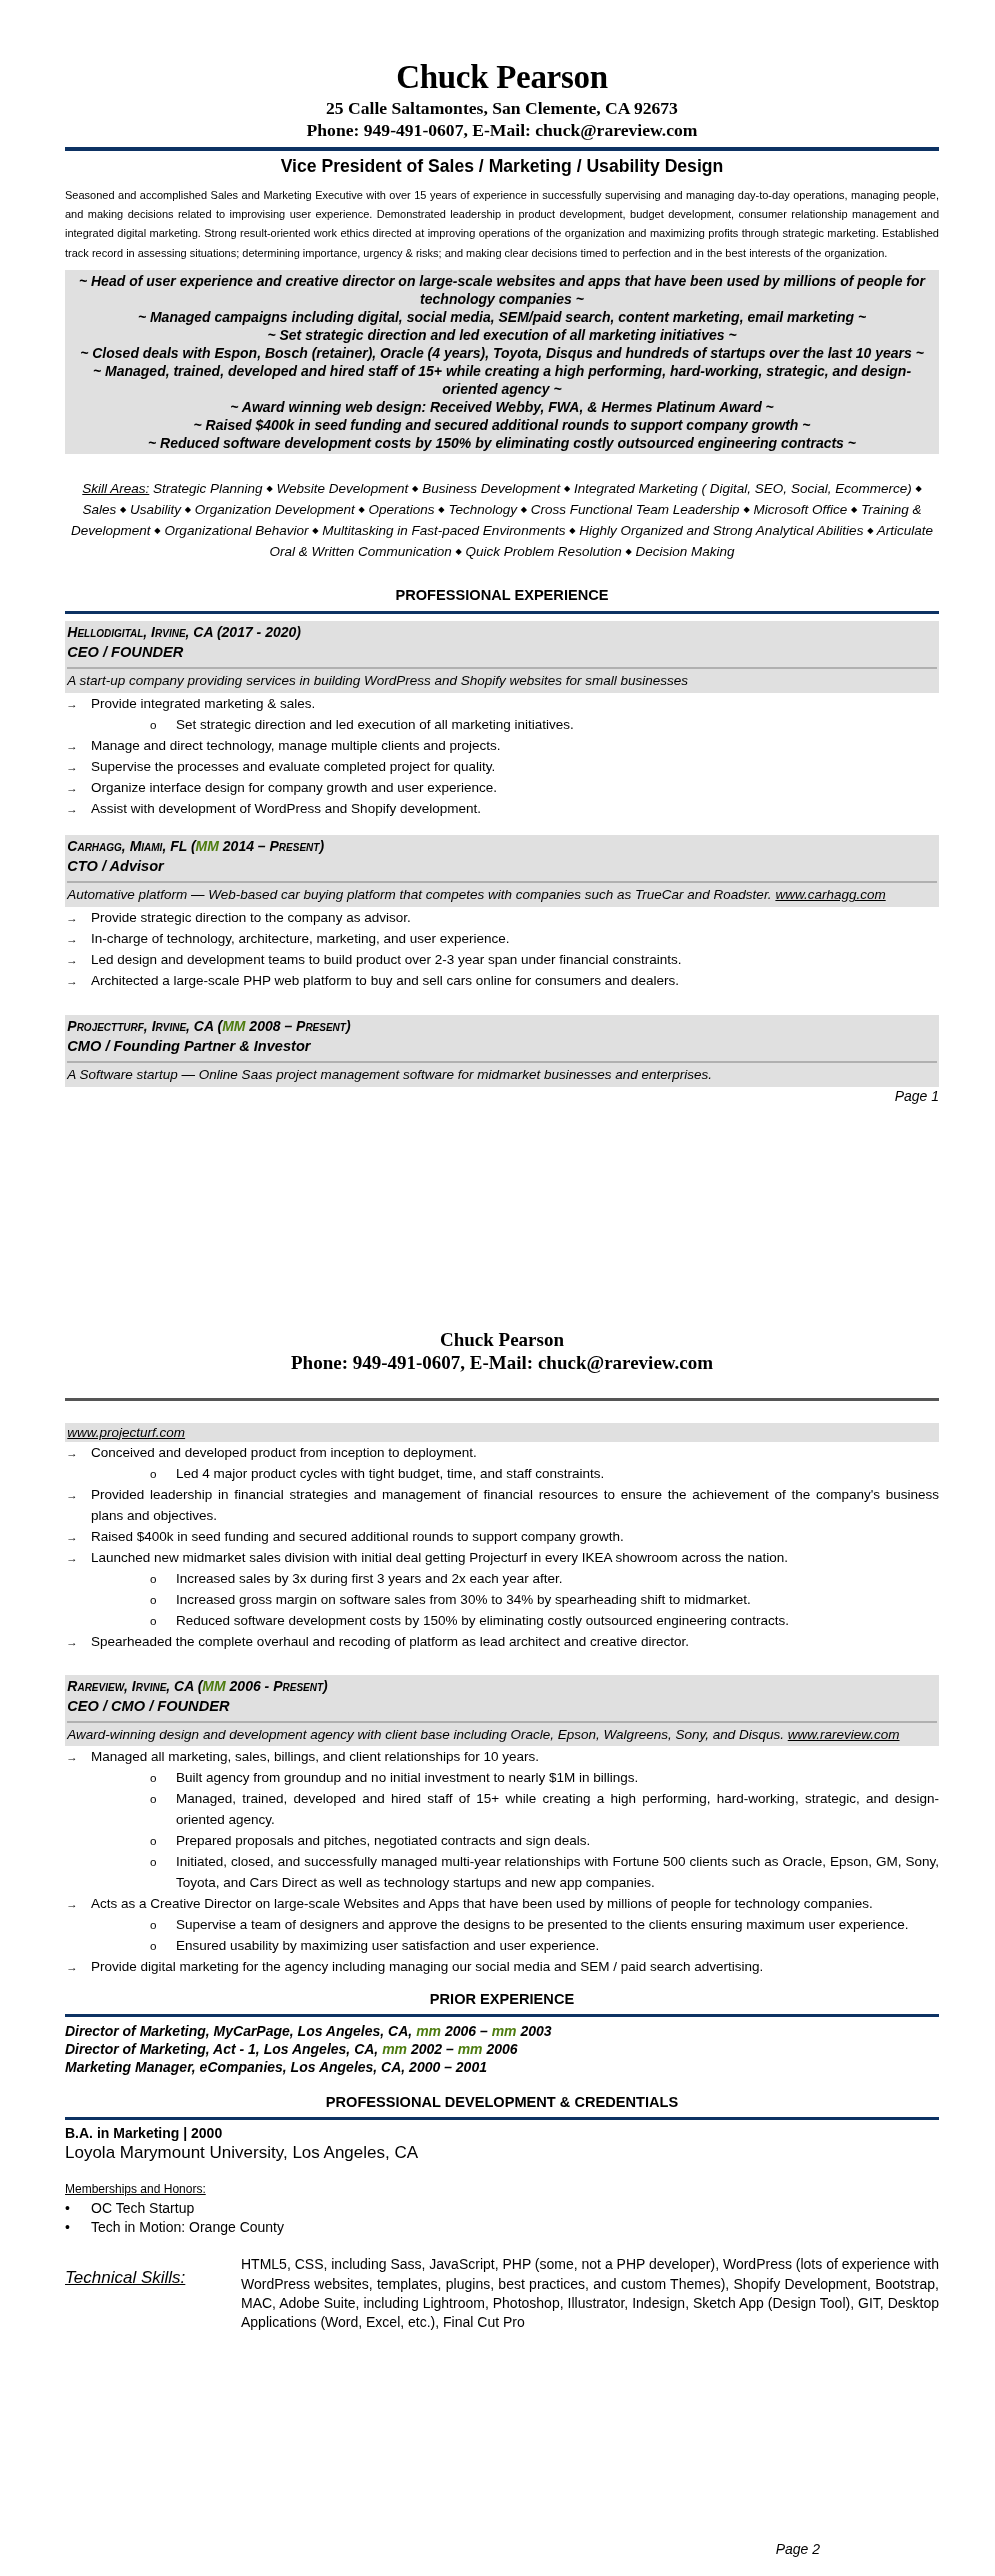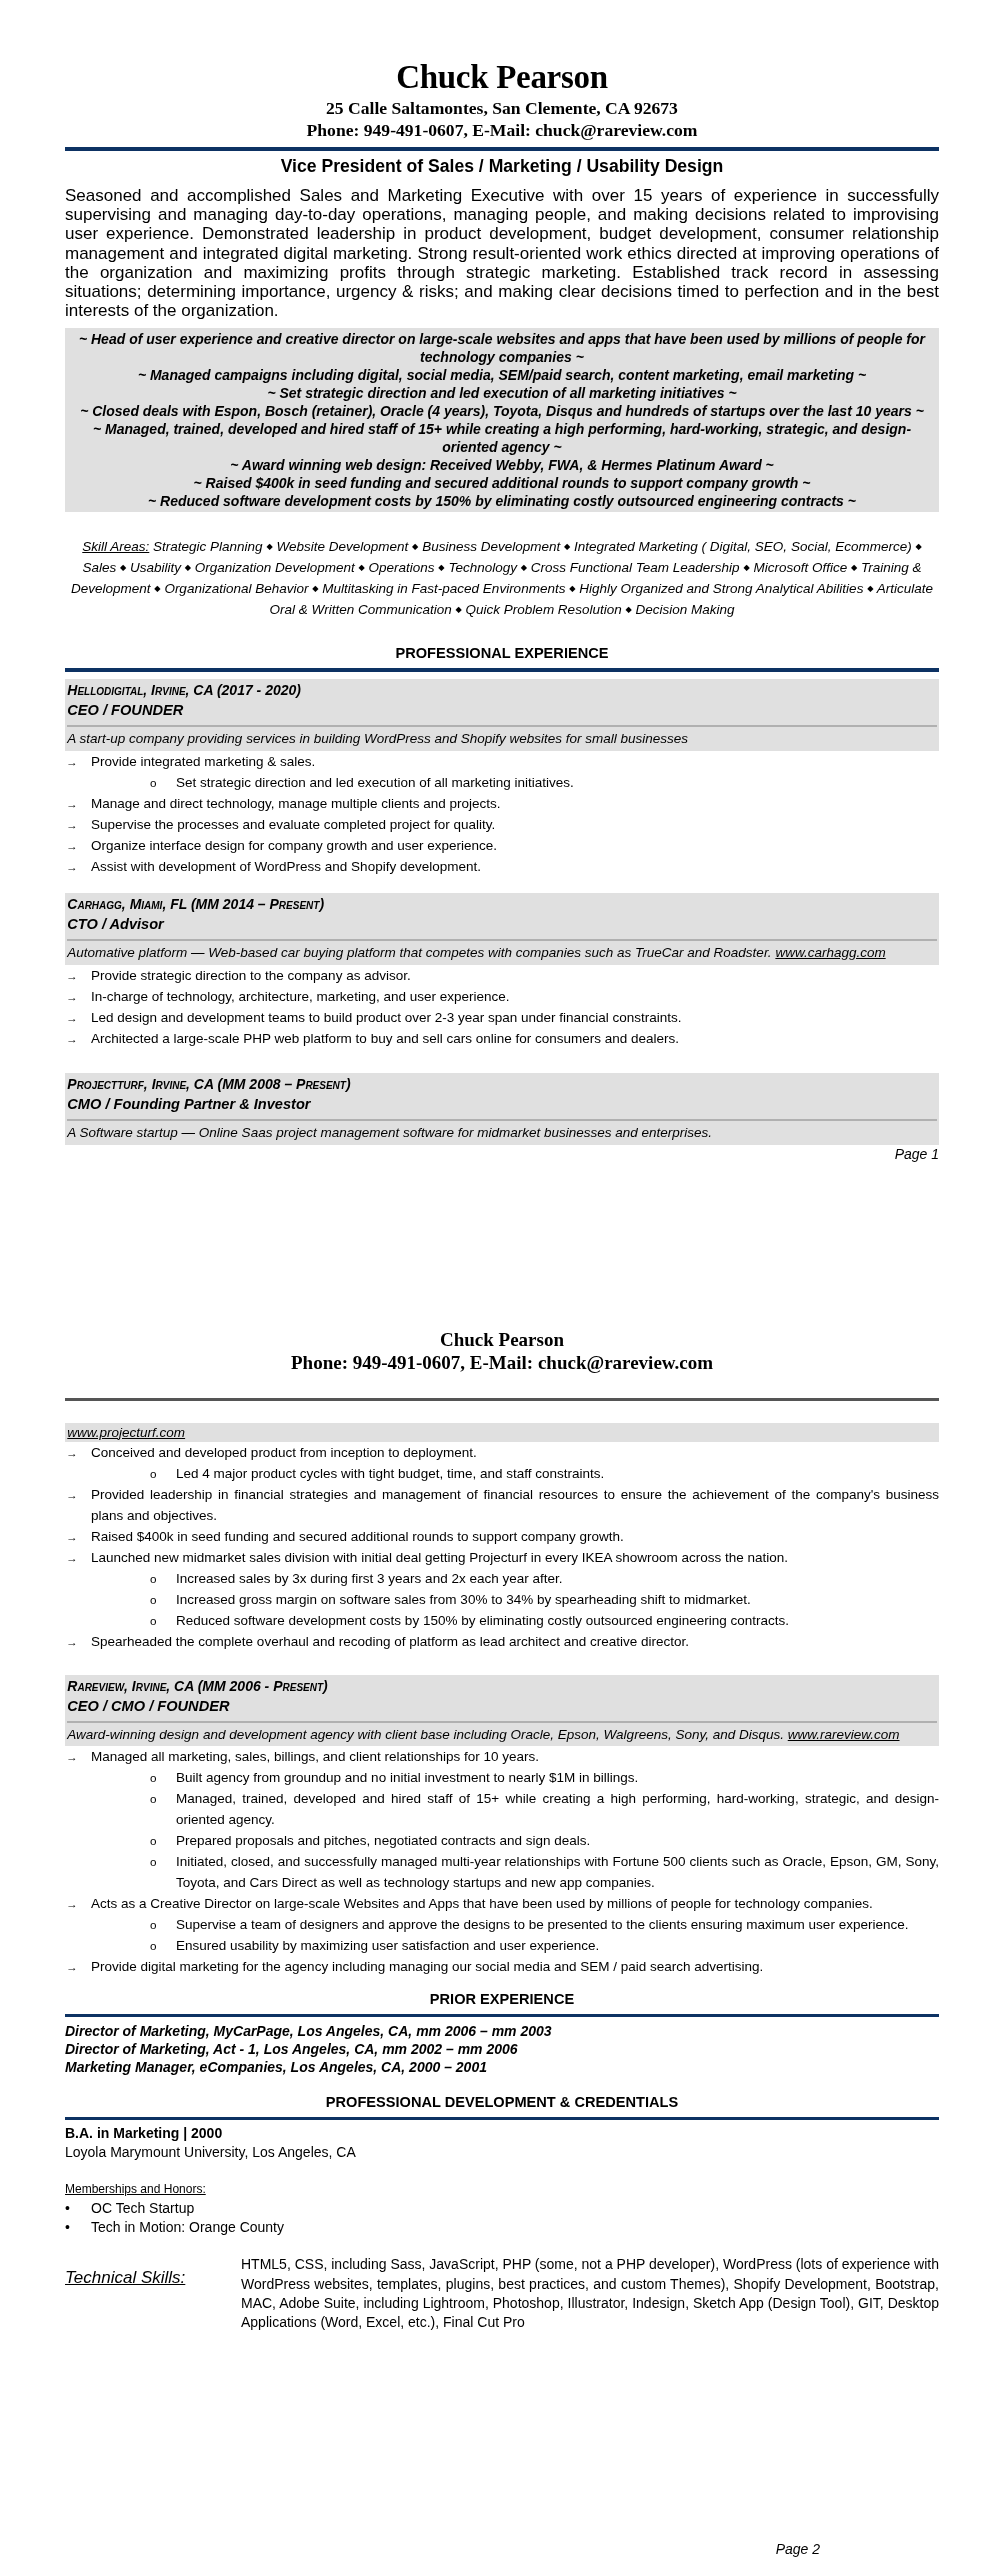--- a/index.html
+++ b/index.html
@@ -10,51 +10,51 @@
   .content { position: absolute; left: 65px; width: 874px; }
 
   .name { font-family: "Liberation Serif", serif; font-weight: bold; font-size: 33px; line-height: 37px; text-align: center; letter-spacing: -0.3px; }
   .addr { font-family: "Liberation Serif", serif; font-weight: bold; font-size: 17.6px; line-height: 22px; text-align: center; }
   .name2 { font-family: "Liberation Serif", serif; font-weight: bold; font-size: 19px; line-height: 23.4px; text-align: center; }
 
   .rule-blue { height: 3.5px; background: #0d3263; }
   .rule-grey { height: 2.3px; background: #555555; }
 
   .title { font-weight: bold; font-size: 17.6px; line-height: 23.4px; text-align: center; }
-  .para { font-size: 17px; line-height: 19.3px; text-align: justify; }
+  .para { font-size: 11px; line-height: 19.3px; text-align: justify; }
 
   .highlights { background: #e0e0e0; padding: 2.3px 2.3px; }
   .hl { font-weight: bold; font-style: italic; font-size: 14px; line-height: 18px; text-align: center; }
 
   .skills { font-style: italic; font-size: 13.5px; line-height: 21px; text-align: center; padding: 0 5.9px; }
   .skills .lab { text-decoration: underline; }
   .dot { font-style: normal; font-size: 8.2px; vertical-align: 1.8px; }
 
   .sec-head { font-weight: bold; font-size: 14.6px; line-height: 23.4px; text-align: center; }
 
   .job-box { background: #e0e0e0; padding: 1.2px 2.3px 2.3px 2.3px; }
   .job-co { font-weight: bold; font-style: italic; font-size: 14px; line-height: 20px; font-variant: small-caps; }
   .job-title { font-weight: bold; font-style: italic; font-size: 14.6px; line-height: 21px; }
   .job-sep { height: 2.3px; background: #b0b0b0; margin: 3.5px 0 2.3px 0; }
   .job-desc { font-style: italic; font-size: 13.5px; line-height: 19px; }
-  .mm { color: #000000; }
+  .mm { color: #4d7c0f; }
   .link { text-decoration: underline; }
 
   ul.arrow { list-style: none; margin: 0; padding: 0; }
   ul.arrow > li { position: relative; padding-left: 26px; font-size: 13.5px; line-height: 21px; text-align: justify; }
   ul.arrow > li > .ar { position: absolute; left: 1.2px; top: 0; font-size: 11.7px; }
   ul.circle { list-style: none; margin: 0; padding: 0 0 0 59px; }
   ul.circle > li { position: relative; padding-left: 26px; font-size: 13.5px; line-height: 21px; text-align: justify; }
   ul.circle > li > .ci { position: absolute; left: 0; top: 0; font-size: 11.7px; }
 
   .pagenum { font-style: italic; font-size: 14px; text-align: right; }
 
   .prior { font-weight: bold; font-style: italic; font-size: 14px; line-height: 18px; }
   .edu-deg { font-weight: bold; font-size: 14px; line-height: 19.3px; }
-  .edu-sch { font-size: 14px; line-height: 19.3px; }
+  .edu-sch { font-size: 17px; line-height: 19.3px; }
   .mem-head { font-size: 12px; line-height: 19.3px; text-decoration: underline; }
   ul.bullet { list-style: none; margin: 0; padding: 0; }
   ul.bullet > li { position: relative; padding-left: 26px; font-size: 14px; line-height: 19.3px; }
   ul.bullet > li > .bu { position: absolute; left: 0; top: 0; }
   .tech { display: flex; }
   .tech-lab { width: 176px; font-style: italic; font-size: 17px; line-height: 19.3px; text-decoration: underline; flex-shrink: 0; margin-top: 13px; }
   .tech-val { flex: 1; font-size: 14px; line-height: 19.3px; text-align: justify; }
 </style>
 </head>
 <body>

